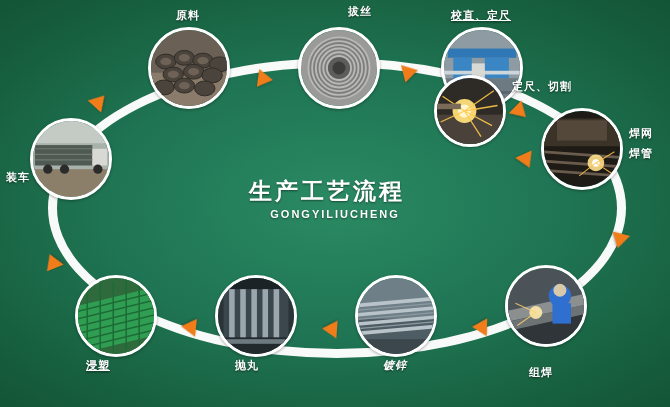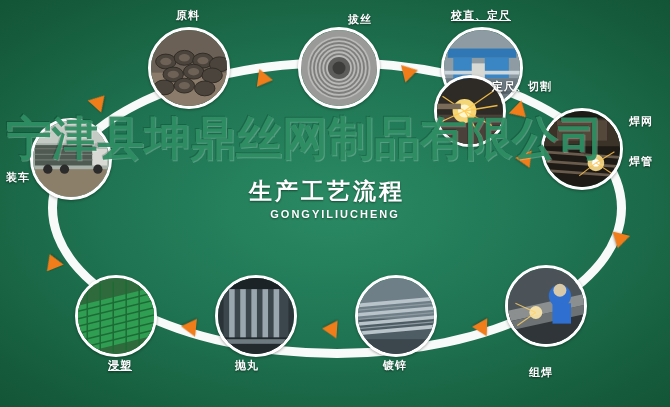--- a/index.html
+++ b/index.html
@@ -121,21 +121,21 @@
           <circle cx="41" cy="41" r="31"></circle>
             <circle cx="41" cy="41" r="27"></circle>
           <circle cx="41" cy="41" r="23"></circle>
             <circle cx="41" cy="41" r="19"></circle>
           <circle cx="41" cy="41" r="15"></circle>
         </g>
         <circle cx="41" cy="41" r="12" fill="#5d5d5b"></circle>
         <circle cx="41" cy="41" r="7" fill="#3d3d3b"></circle>
       </svg>
     </div>
-    <div class="caption" style="left:325px;top:12px;padding-left:23px;">拔丝</div>
+    <div class="caption" style="left:325px;top:4px;padding-left:23px;">拔丝</div>
   </div>
 
   <div class="node">
     <div class="photo" style="left:441px;top:27px;width:82px;height:82px;">
       <svg class="ph-in" viewBox="0 0 82 82" preserveAspectRatio="none">
         <rect width="82" height="82" fill="#8e9ba3"></rect>
         <rect y="52" width="82" height="30" fill="#6d7a82"></rect>
         <rect x="4" y="20" width="74" height="10" fill="#2f78b5"></rect>
         <rect x="10" y="30" width="20" height="26" fill="#3a86c4"></rect>
         <rect x="44" y="30" width="26" height="22" fill="#3a86c4"></rect>
@@ -158,21 +158,21 @@
           <line x1="30" y1="36" x2="62" y2="14"></line>
             <line x1="30" y1="36" x2="66" y2="30"></line>
           <line x1="30" y1="36" x2="60" y2="52"></line>
             <line x1="30" y1="36" x2="48" y2="64"></line>
           <line x1="30" y1="36" x2="6" y2="20"></line>
             <line x1="30" y1="36" x2="4" y2="48"></line>
         </g>
         <rect x="0" y="28" width="26" height="6" fill="#7a6a58"></rect>
       </svg>
     </div>
-    <div class="caption" style="left:492px;top:79px;">定尺、切割</div>
+    <div class="caption" style="left:512px;top:79px;">定尺、切割</div>
   </div>
 
   <div class="node">
     <div class="photo" style="left:541px;top:108px;width:82px;height:82px;">
       <svg class="ph-in" viewBox="0 0 82 82" preserveAspectRatio="none">
         <rect width="82" height="82" fill="#1e1a16"></rect>
         <rect y="8" width="82" height="30" fill="#3b3228"></rect>
         <g stroke="#6a5c4c" stroke-width="3">
           <line x1="0" y1="44" x2="82" y2="50"></line>
             <line x1="0" y1="54" x2="82" y2="60"></line>
@@ -181,22 +181,22 @@
         <rect x="14" y="10" width="54" height="22" fill="#54483a"></rect>
         <circle cx="56" cy="56" r="9" fill="#ffe08a" opacity=".9"></circle>
         <circle cx="56" cy="56" r="4" fill="#ffffff"></circle>
         <g stroke="#ffc24a" stroke-width="1.2" opacity=".85">
           <line x1="56" y1="56" x2="76" y2="44"></line>
             <line x1="56" y1="56" x2="74" y2="68"></line>
           <line x1="56" y1="56" x2="38" y2="70"></line>
         </g>
       </svg>
     </div>
-    <div class="caption" style="left:629px;top:114px;">焊网</div>
-    <div class="caption" style="left:629px;top:154px;">焊管</div>
+    <div class="caption" style="left:629px;top:126px;">焊网</div>
+    <div class="caption" style="left:629px;top:146px;">焊管</div>
   </div>
 
   <div class="node">
     <div class="photo" style="left:505px;top:265px;width:82px;height:82px;">
       <svg class="ph-in" viewBox="0 0 82 82" preserveAspectRatio="none">
         <rect width="82" height="82" fill="#4b5358"></rect>
         <rect y="50" width="82" height="32" fill="#2f3539"></rect>
         <polygon points="0,46 82,28 82,40 0,58" fill="#8b8f90"></polygon>
         <polygon points="0,58 82,40 82,50 0,68" fill="#6d7274"></polygon>
         <circle cx="56" cy="30" r="12" fill="#2f6fd0"></circle>
@@ -224,21 +224,21 @@
             <line x1="-4" y1="60" x2="86" y2="52"></line>
         </g>
         <g stroke="#8e9aa1" stroke-width="1.5">
           <line x1="-4" y1="35" x2="86" y2="27"></line>
             <line x1="-4" y1="45" x2="86" y2="37"></line>
           <line x1="-4" y1="55" x2="86" y2="47"></line>
         </g>
         <rect x="0" y="66" width="82" height="16" fill="#3c474d"></rect>
       </svg>
     </div>
-    <div class="caption" style="left:383px;top:358px;">镀锌</div>
+    <div class="caption" style="left:383px;top:358px;font-style:italic;">镀锌</div>
   </div>
 
   <div class="node">
     <div class="photo" style="left:215px;top:275px;width:82px;height:82px;">
       <svg class="ph-in" viewBox="0 0 82 82" preserveAspectRatio="none">
         <rect width="82" height="82" fill="#2a3338"></rect>
         <rect x="6" y="6" width="70" height="70" fill="#3c474d"></rect>
         <g fill="#9aa7ae">
           <rect x="12" y="8" width="6" height="62"></rect>
             <rect x="24" y="8" width="6" height="62"></rect>
@@ -267,21 +267,21 @@
           <line x1="0" y1="68" x2="82" y2="48"></line>
             <line x1="0" y1="76" x2="82" y2="56"></line>
           <line x1="10" y1="8" x2="10" y2="82"></line>
             <line x1="24" y1="6" x2="24" y2="82"></line>
           <line x1="38" y1="4" x2="38" y2="80"></line>
             <line x1="52" y1="2" x2="52" y2="78"></line>
           <line x1="66" y1="0" x2="66" y2="74"></line>
         </g>
       </svg>
     </div>
-    <div class="caption" style="left:108px;top:358px;text-decoration:underline;">浸塑</div>
+    <div class="caption" style="left:86px;top:358px;text-decoration:underline;">浸塑</div>
   </div>
 
   <div class="node">
     <div class="photo" style="left:30px;top:118px;width:82px;height:82px;">
       <svg class="ph-in" viewBox="0 0 82 82" preserveAspectRatio="none">
         <rect width="82" height="82" fill="#a8b2ab"></rect>
         <rect y="0" width="82" height="24" fill="#c3cbc4"></rect>
         <rect y="52" width="82" height="30" fill="#8c7f6a"></rect>
         <rect x="2" y="26" width="62" height="22" fill="#4f5a52"></rect>
         <rect x="64" y="30" width="16" height="18" fill="#d8d8d4"></rect>
@@ -304,15 +304,14 @@
   <div class="arrow" style="left:403px;top:63px;transform:rotate(-14deg);"></div>
   <div class="arrow" style="left:513px;top:103px;transform:rotate(44deg);"></div>
   <div class="arrow" style="left:519px;top:152px;transform:rotate(66deg);"></div>
   <div class="arrow" style="left:612px;top:232px;transform:rotate(104deg);"></div>
   <div class="arrow" style="left:472px;top:318px;transform:rotate(182deg);"></div>
   <div class="arrow" style="left:322px;top:320px;transform:rotate(184deg);"></div>
   <div class="arrow" style="left:181px;top:318px;transform:rotate(186deg);"></div>
   <div class="arrow" style="left:45px;top:252px;transform:rotate(248deg);"></div>
   <div class="arrow" style="left:92px;top:92px;transform:rotate(312deg);"></div>
 
-  <div class="wm wm1">宁津县坤鼎丝网制品有限公司</div>
 
 </div>
 
 </body></html>

